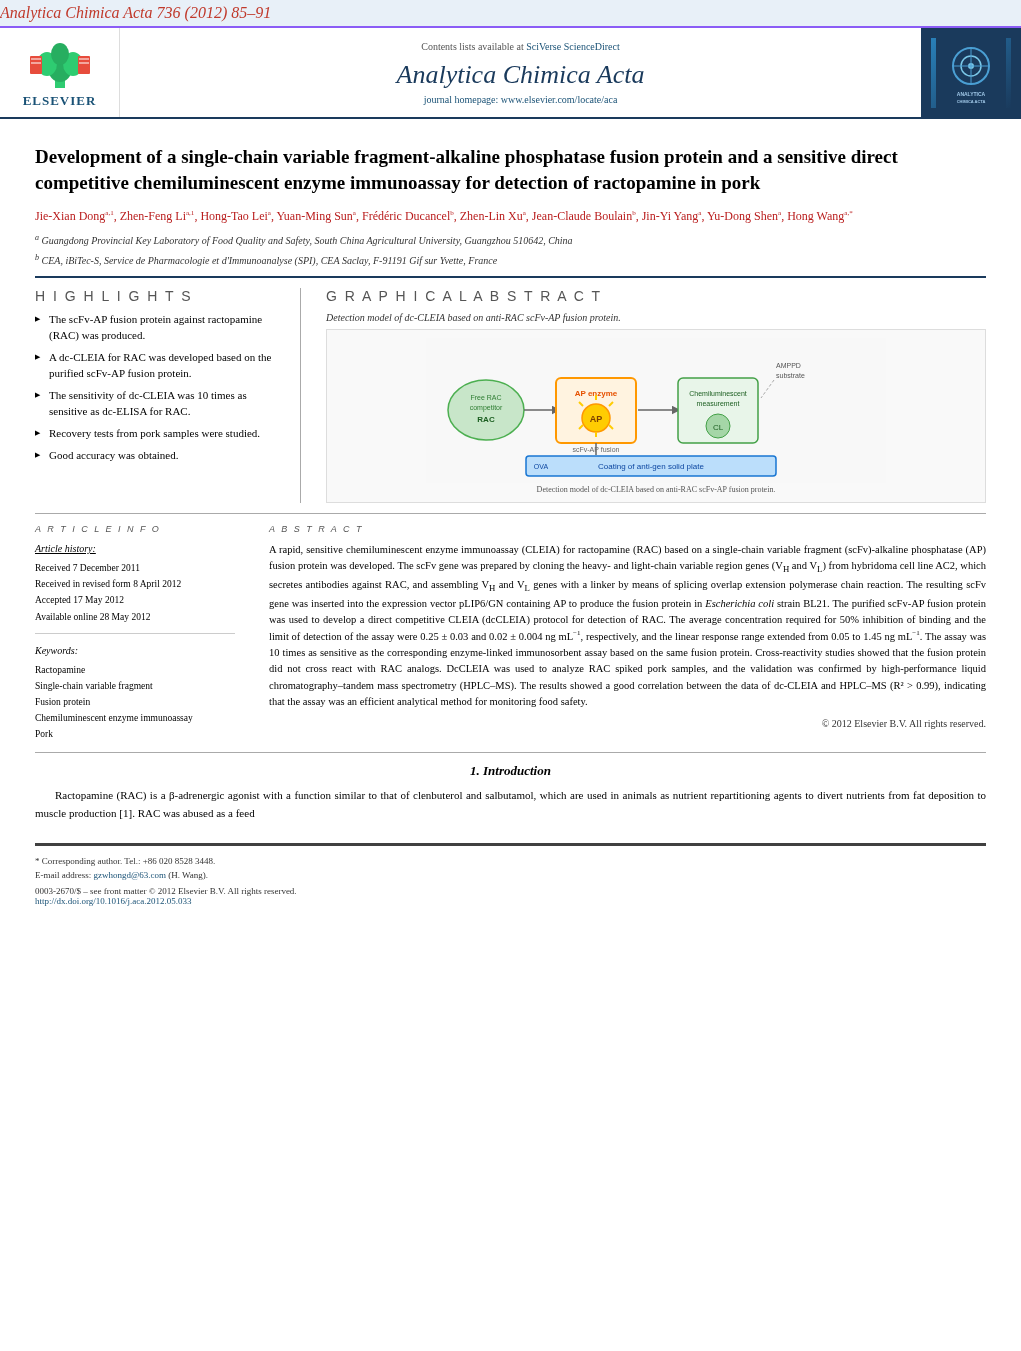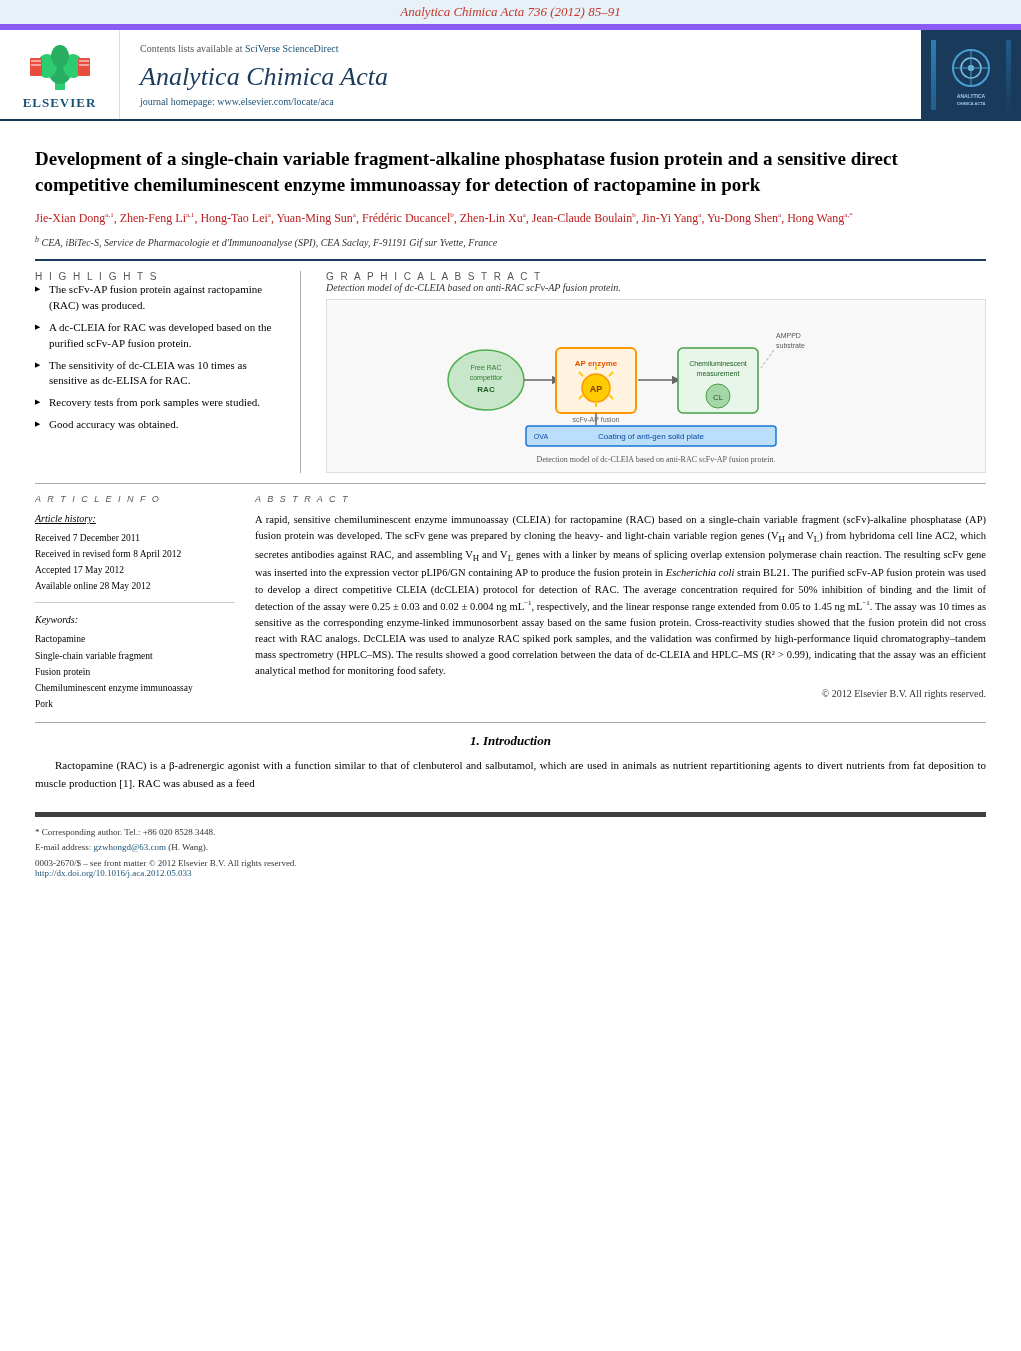--- a/index.html
+++ b/index.html
@@ -8,26 +8,25 @@
       background: #fff;
       color: #000;
       width: 1021px;
       min-height: 1351px;
       font-size: 13px;
     }
 
     
     .top-bar {
       background: #e8f0f8;
-      text-align: center;
       padding: 4px 0;
-      font-size: 13px;
+      font-size: 16px;
       color: #c0392b;
       font-style: italic;
-      border-bottom: 6px solid #8b5cf6;
+      border-bottom: 2px solid #8b5cf6;
     }
 
     
     .journal-header {
       display: flex;
       align-items: stretch;
       border-bottom: 2px solid #1a3a5c;
       padding: 0;
     }
     .journal-header-left {
@@ -53,20 +52,21 @@
       font-size: 13px;
       font-weight: bold;
       color: #1a5276;
       letter-spacing: 1px;
       margin-top: 2px;
     }
     .journal-header-center {
       flex: 1;
       display: flex;
       flex-direction: column;
+      align-items: center;
       justify-content: center;
       padding: 8px 20px;
     }
     .contents-line {
       font-size: 10px;
       color: #555;
       margin-bottom: 4px;
     }
     .journal-title {
       font-size: 26px;
@@ -159,25 +159,26 @@
     .col-left {
       width: 240px;
       flex-shrink: 0;
     }
     .col-right {
       flex: 1;
     }
 
     
     .section-header {
-      font-size: 10px;
+      font-size: 14px;
       letter-spacing: 2px;
       color: #555;
       text-transform: uppercase;
       font-family: Arial, sans-serif;
+      margin-bottom: 8px;
       font-weight: normal;
     }
     .highlights-list {
       list-style: none;
       padding: 0;
       margin: 0;
     }
     .highlights-list li {
       font-size: 11px;
       line-height: 1.45;
@@ -210,21 +211,21 @@
       display: flex;
       flex-direction: column;
       align-items: center;
       justify-content: center;
     }
     
 
     
     .article-info-abstract {
       display: flex;
-      gap: 20px;
+      gap: 34px;
       margin: 10px 0;
     }
     .article-info {
       width: 200px;
       flex-shrink: 0;
       font-size: 10px;
     }
     .article-info-title {
       font-size: 9px;
       letter-spacing: 2px;
@@ -288,21 +289,21 @@
       text-align: justify;
       color: #000;
     }
     .intro-text p {
       text-indent: 20px;
     }
 
     
     .footer {
       margin-top: 20px;
-      border-top: 5px solid #404040;
+      border-top: 3px solid #404040;
       padding-top: 8px;
       font-size: 9px;
       color: #333;
     }
     .footer-notes {
       margin-bottom: 4px;
       line-height: 1.6;
     }
     .footer-doi {
       color: #1a5276;
@@ -370,20 +371,24 @@
 </div>
 
 <div class="main-content">
 
   <div class="article-title">Development of a single-chain variable fragment-alkaline phosphatase fusion protein and a sensitive direct competitive chemiluminescent enzyme immunoassay for detection of ractopamine in pork</div>
 
   <div class="authors">
     <span>
       Jie-Xian Dong<sup>a,1</sup>, Zhen-Feng Li<sup>a,1</sup>, Hong-Tao Lei<sup>a</sup>, Yuan-Ming Sun<sup>a</sup>, Frédéric Ducancel<sup>b</sup>, Zhen-Lin Xu<sup>a</sup>, Jean-Claude Boulain<sup>b</sup>, Jin-Yi Yang<sup>a</sup>, Yu-Dong Shen<sup>a</sup>, Hong Wang<sup>a,*</sup>
     </span>
+  </div>
+  <div class="affiliation">
+    <sup class="affiliation-marker">a</sup>
+    <span>Guangdong Provincial Key Laboratory of Food Quality and Safety, South China Agricultural University, Guangzhou 510642, China</span>
   </div>
   <div class="affiliation">
     <sup class="affiliation-marker">b</sup>
     <span>CEA, iBiTec-S, Service de Pharmacologie et d'Immunoanalyse (SPI), CEA Saclay, F-91191 Gif sur Yvette, France</span>
   </div>
 
   <hr class="hr-thick">
 
   <div class="two-col">
     <div class="col-left">

